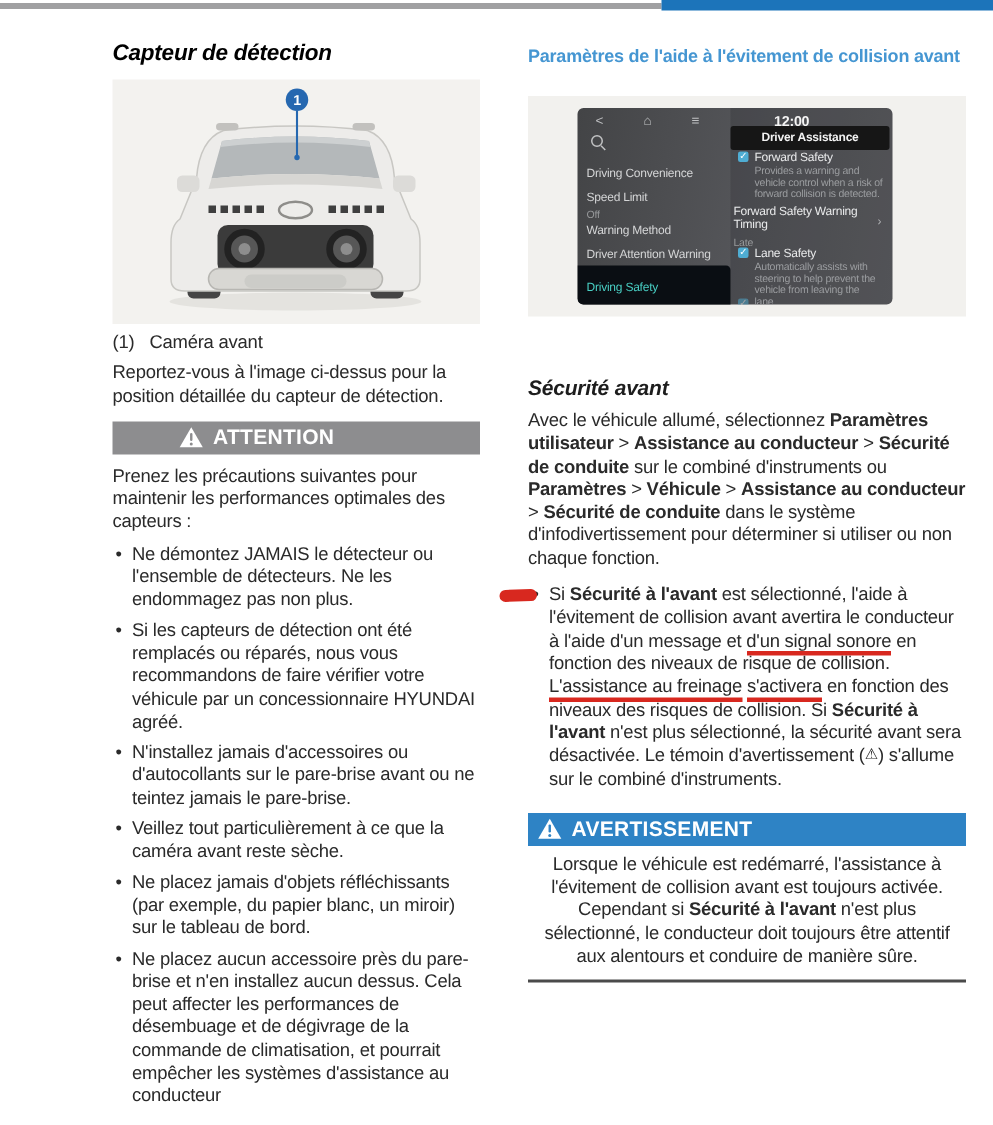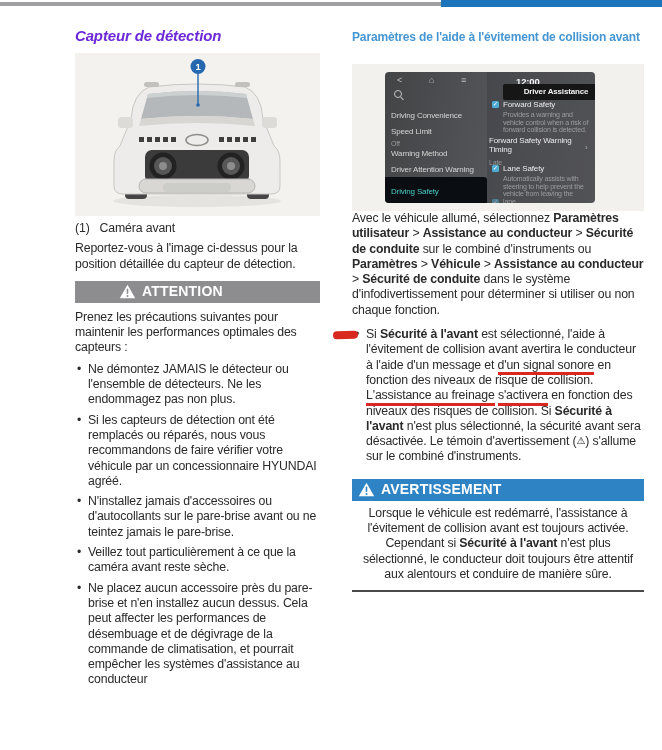--- a/index.html
+++ b/index.html
@@ -9,21 +9,21 @@
   .topbar-gray{position:absolute;left:0;top:2px;width:441px;height:4px;background:#a0a0a2;}
   .topbar-blue{position:absolute;left:441px;top:0;width:221px;height:7px;background:#1c74ba;}
 
   
   .col-left{position:absolute;left:75px;top:27px;width:245px;}
   .col-right{position:absolute;left:352px;top:27px;width:292px;}
 
   .body-text{font-size:12.3px;line-height:15.3px;letter-spacing:-0.15px;color:#2a2a2a;}
   .b{font-weight:bold;}
 
-  h2.doc-sub{font-size:15px;line-height:18px;font-style:italic;font-weight:bold;margin:0 0 8px;color:#6d28d9;}
+  h2.doc-sub{font-size:15px;line-height:18px;font-style:italic;font-weight:bold;margin:0 0 8px;color:#000000;}
   h3.doc-sub3{font-size:14px;line-height:17px;font-style:italic;font-weight:bold;margin:39px 0 6px;color:#1d1d1d;}
   h1.blue-title{font-size:12px;line-height:20px;font-weight:bold;margin:0 0 17px;color:#4596d2;}
 
   
   .car-figure{position:relative;width:245px;height:163px;background:#f3f2ef;margin-bottom:5px;}
   .caption{font-size:12.3px;margin:0 0 5px;}
   .caption .ref{margin-right:10px;}
   p.para{margin:0 0 8px;}
   p.para-tight{margin:0;}
 
@@ -57,21 +57,21 @@
           font-family:"Liberation Sans",sans-serif;}
   .scr-abs{position:absolute;}
   .scr-nav{color:#bfc0c2;font-size:9px;line-height:10px;}
   .scr-time{color:#f4f4f4;font-weight:bold;font-size:9.5px;}
   .scr-menu-item{color:#d4d5d6;font-size:8px;line-height:9px;white-space:nowrap;}
   .scr-menu-sub{color:#97999b;font-size:7px;}
   .scr-selected{left:0;top:105px;width:102px;height:30px;background:#0a0e13;border-radius:0 3px 3px 0;
                 display:flex;align-items:center;padding-left:6px;box-sizing:border-box;}
   .scr-selected span{color:#49cfc4;font-size:8px;}
   .panel-shade{left:102px;top:0;width:108px;height:131px;background:rgba(20,22,26,0.18);}
-  .da-bar{left:118px;top:12px;width:106px;height:16px;background:#161616;border-radius:2px;
+  .da-bar{left:102px;top:12px;width:106px;height:16px;background:#161616;border-radius:2px;
           display:flex;align-items:center;justify-content:center;}
   .da-bar span{color:#f2f2f2;font-weight:bold;font-size:8px;}
   .chk{width:7px;height:7px;background:#4fadd3;border-radius:1.5px;color:#fff;font-size:6.5px;
        line-height:7px;text-align:center;font-family:"DejaVu Sans",sans-serif;}
   .scr-set-label{color:#e9eaeb;font-size:8px;line-height:9px;white-space:nowrap;}
   .scr-desc{color:#9b9da0;font-size:7px;line-height:7.6px;width:86px;}
   .scr-chev{color:#aeb0b2;font-size:8px;}
   .mag{width:6px;height:6px;border:1.3px solid #c2c3c4;border-radius:50%;position:relative;}
   .mag::after{content:"";position:absolute;width:4px;height:1.3px;background:#c2c3c4;
               transform:rotate(45deg);left:5px;top:7px;}
@@ -145,20 +145,21 @@
       <span>ATTENTION</span>
     </div>
 
     <p class="para-tight" style="margin-top:7px;">Prenez les précautions suivantes pour maintenir les performances optimales des capteurs :</p>
 
     <ul class="fr-list">
       <li>Ne démontez JAMAIS le détecteur ou l'ensemble de détecteurs. Ne les endommagez pas non plus.</li>
       <li>Si les capteurs de détection ont été remplacés ou réparés, nous vous recommandons de faire vérifier votre véhicule par un concessionnaire HYUNDAI agréé.</li>
       <li>N'installez jamais d'accessoires ou d'autocollants sur le pare-brise avant ou ne teintez jamais le pare-brise.</li>
       <li>Veillez tout particulièrement à ce que la caméra avant reste sèche.</li>
+      <li>Ne placez jamais d'objets réfléchissants (par exemple, du papier blanc, un miroir) sur le tableau de bord.</li>
       <li>Ne placez aucun accessoire près du pare-brise et n'en installez aucun dessus. Cela peut affecter les performances de désembuage et de dégivrage de la commande de climatisation, et pourrait empêcher les systèmes d'assistance au conducteur</li>
     </ul>
   </div>
 
   <div class="col-right body-text">
     <h1 class="blue-title">Paramètres de l'aide à l'évitement de collision avant</h1>
 
     <div class="screen-figure">
       <div class="screen">
         <div class="scr-abs panel-shade"></div>
@@ -187,20 +188,21 @@
         <div class="scr-abs scr-set-label" style="left:104px;top:64px;width:92px;white-space:normal;">Forward Safety Warning Timing</div>
         <div class="scr-abs scr-chev" style="left:200px;top:68px;">›</div>
         <div class="scr-abs scr-menu-sub" style="left:104px;top:83px;">Late</div>
         <div class="scr-abs chk" style="left:107px;top:93px;">✓</div>
         <div class="scr-abs scr-set-label" style="left:118px;top:92px;">Lane Safety</div>
         <div class="scr-abs scr-desc" style="left:118px;top:103px;">Automatically assists with steering to help prevent the vehicle from leaving the lane.</div>
         <div class="scr-abs chk" style="left:107px;top:127px;opacity:0.5;">✓</div>
       </div>
     </div>
 
+    <h3 class="doc-sub3">Sécurité avant</h3>
 
     <p class="para-tight"><span>Avec le véhicule allumé, sélectionnez </span><span class="b">Paramètres utilisateur</span><span> &gt; </span><span class="b">Assistance au conducteur</span><span> &gt; </span><span class="b">Sécurité de conduite</span><span> sur le combiné d'instruments ou </span><span class="b">Paramètres</span><span> &gt; </span><span class="b">Véhicule</span><span> &gt; </span><span class="b">Assistance au conducteur</span><span> &gt; </span><span class="b">Sécurité de conduite</span><span> dans le système d'infodivertissement pour déterminer si utiliser ou non chaque fonction.</span></p>
 
     <div class="bullet-row">
       <span class="red-dash"></span>
       <span><span>Si </span><span class="b">Sécurité à l'avant</span><span> est sélectionné, l'aide à l'évitement de collision avant avertira le conducteur à l'aide d'un message et </span><span class="red-underline">d'un signal sonore</span><span> en fonction des niveaux de risque de collision. </span><span class="red-underline">L'assistance au freinage</span><span> </span><span class="red-underline">s'activera</span><span> en fonction des niveaux des risques de collision. Si </span><span class="b">Sécurité à l'avant</span><span> n'est plus sélectionné, la sécurité avant sera désactivée. Le témoin d'avertissement (</span><span class="inline-icon">⚠</span><span>) s'allume sur le combiné d'instruments.</span></span>
     </div>
 
     <div class="warn-box">
       <div class="warn-head blue">

